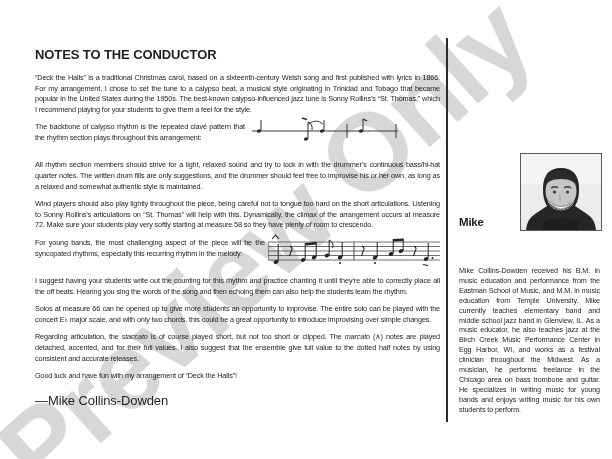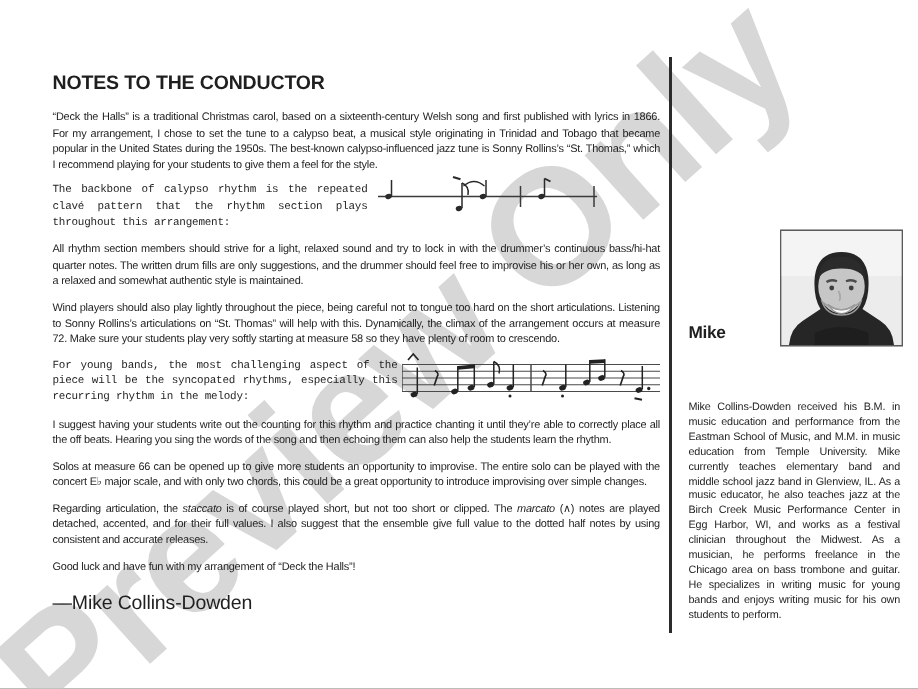--- a/index.html
+++ b/index.html
@@ -20,21 +20,21 @@
   }
   .doc-title {
     text-align:left; font-size:13px; font-weight:bold;
     letter-spacing:-0.1px; margin:0 0 11px 0;
   }
   .para {
     font-size:7.3px; line-height:10.6px; letter-spacing:-0.15px;
     text-align:justify; margin:0 0 7px 0;
   }
   .it { font-style:italic;margin-top:16px; }
-  .figrow { display:flex; align-items:flex-start; margin:0 0 7px 0;font-family:Liberation Mono, monospace; }
+  .figrow { display:flex; align-items:flex-start; margin:0 0 7px 0; }
   .figrow .para { margin:0; }
   .fig1-text { width:210px; }
   .fig2-text { width:232px; }
   .notation { flex:0 0 auto; }
   .notation1 { margin:-7px 0 0 5px; }
   .notation2 { margin:-5px 0 0 3px; }
   .signature {
     font-size:13px; letter-spacing:-0.1px; text-align:left;
     margin-top:11px;
   }

